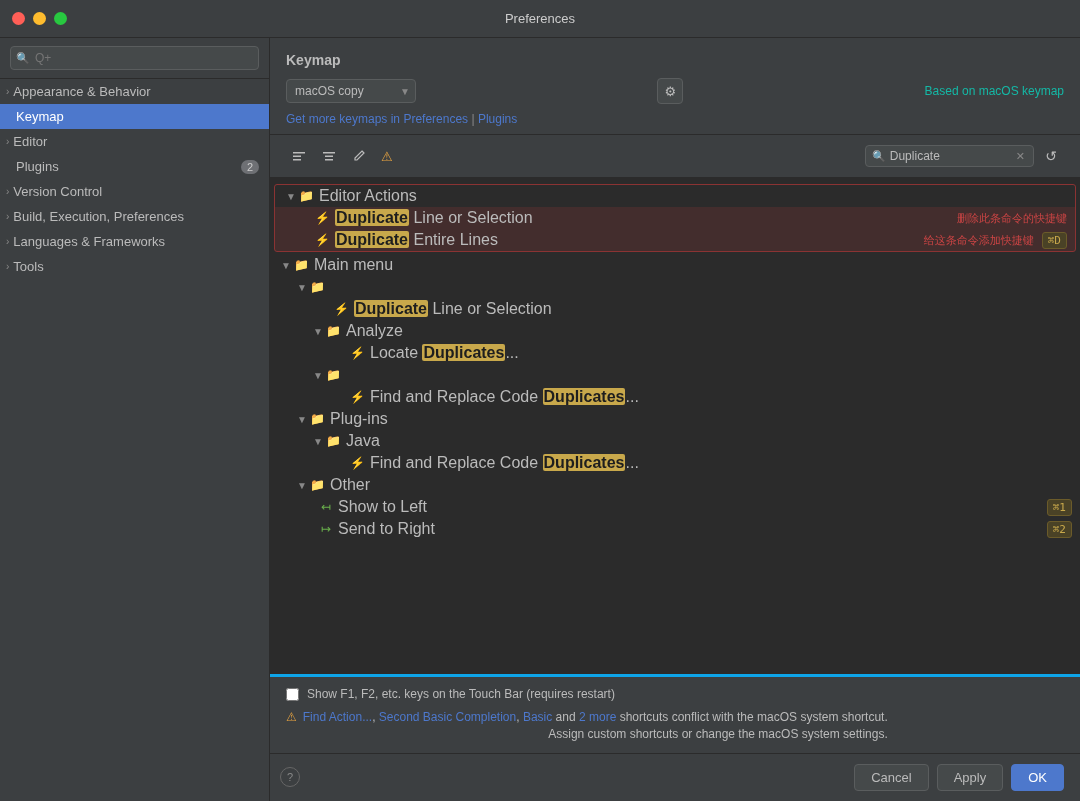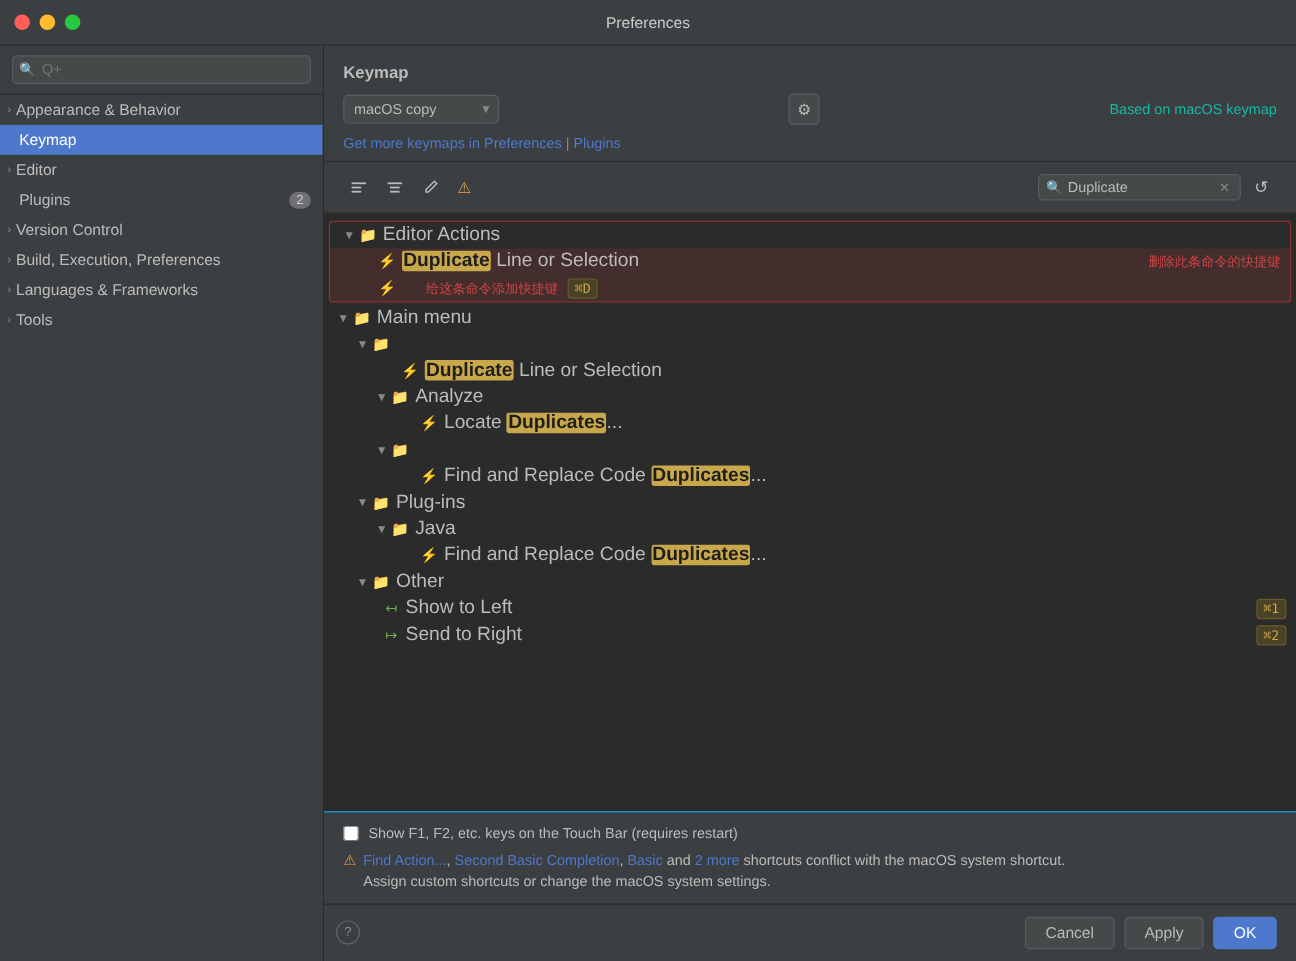--- a/index.html
+++ b/index.html
@@ -324,21 +324,21 @@
 
     .action-text {
       color: #cc4444;
       font-size: 11px;
       margin-left: 20px;
     }
 
     
     .bottom-area {
       padding: 10px 16px;
-      border-top: 1px solid #0ea5e9;
+      border-top: 3px solid #0ea5e9;
       background: #3c3f41;
     }
     .checkbox-row {
       display: flex;
       align-items: center;
       gap: 8px;
       margin-bottom: 8px;
     }
     .checkbox-row input[type="checkbox"] {
       accent-color: #4d78cc;
@@ -354,20 +354,21 @@
       font-size: 12px;
     }
     .warning-icon {
       color: #e8a440;
       flex-shrink: 0;
       margin-top: 1px;
     }
     .warning-text {
       color: #bbb;
       line-height: 1.4;
+      text-align: right;
     }
     .warning-text a { color: #4d78cc; text-decoration: none; }
 
     
     .dialog-buttons {
       padding: 10px 16px;
       display: flex;
       justify-content: flex-end;
       gap: 8px;
       background: #3c3f41;
@@ -542,20 +543,23 @@
           <span class="tree-icon action-icon">⚡</span>
           <span class="tree-label">
             <span class="highlight-yellow">Duplicate</span> Line or Selection
           </span>
           <span class="action-text">删除此条命令的快捷键</span>
         </div>
 
         <div class="tree-row" style="background:rgba(140,50,50,0.25);">
           <span class="tree-indent" style="width:40px;"></span>
           <span class="tree-icon action-icon">⚡</span>
+          <span class="tree-label">
+            <span class="highlight-yellow">Duplicate</span> Entire Lines
+          </span>
           <span class="action-text">给这条命令添加快捷键</span>
           <span class="tree-shortcut">⌘D</span>
         </div>
       </div>
 
       <div class="tree-row">
         <span class="tree-indent" style="width:8px;"></span>
         <span class="tree-arrow">▼</span>
         <span class="tree-icon folder-icon">📁</span>
         <span class="tree-label">Main menu</span>

